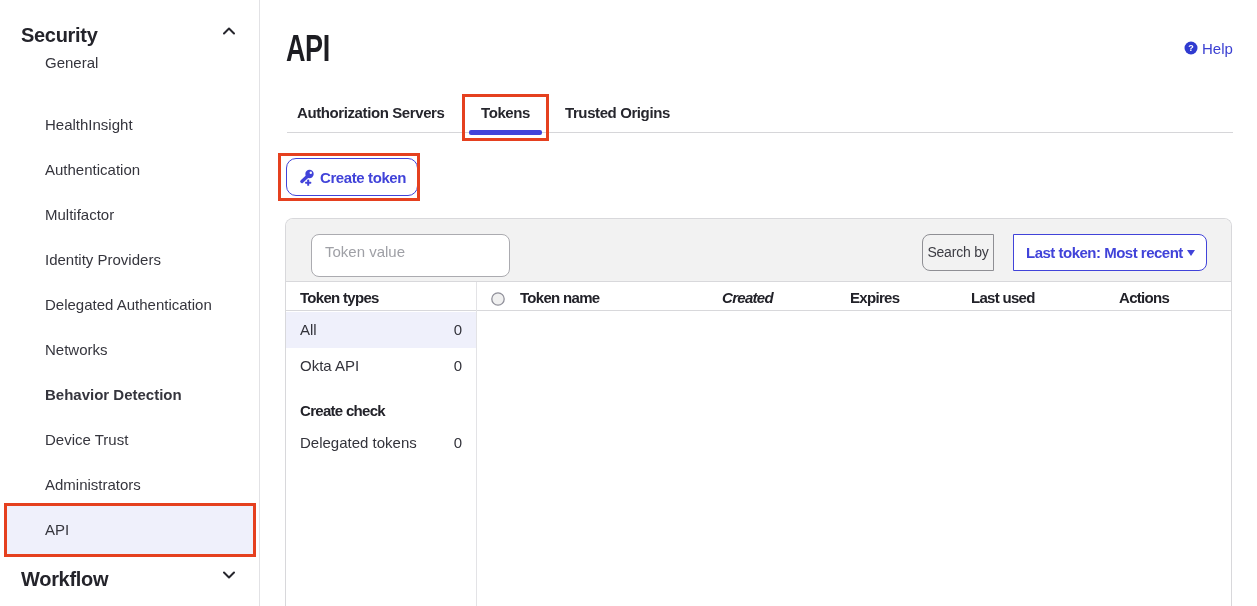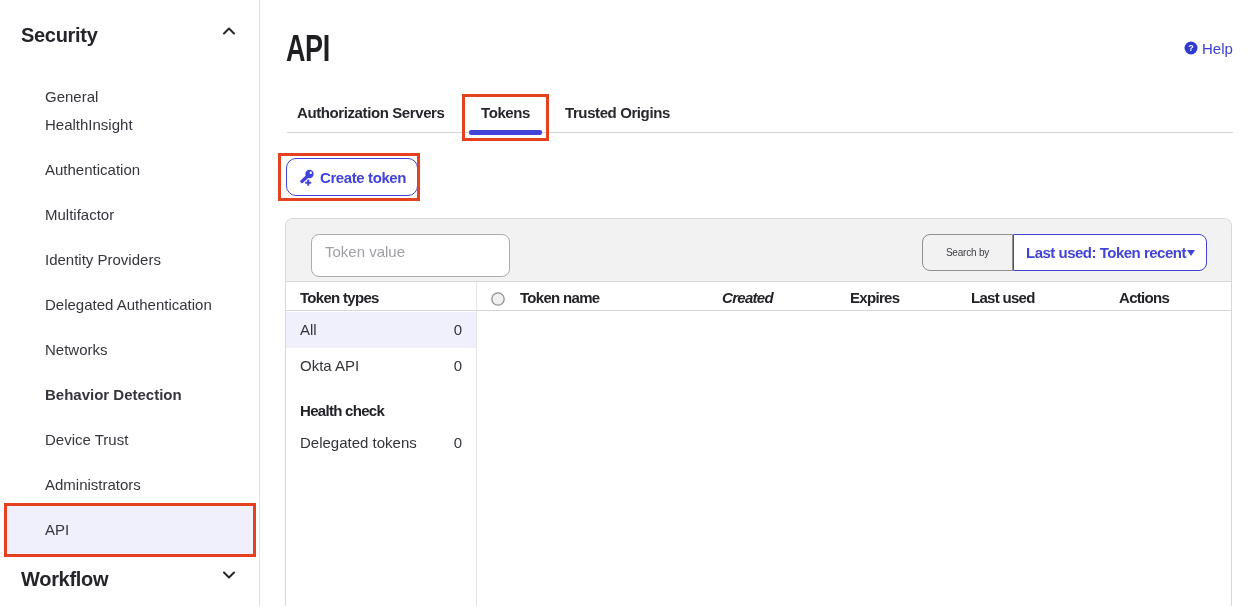--- a/index.html
+++ b/index.html
@@ -25,21 +25,21 @@
   
   #createbtn { position:absolute; left:286px; top:158px; width:132px; height:38px; border:1.5px solid #4143d9; border-radius:10px; background:#fff; }
   #createbtn span { position:absolute; left:33px; top:10px; font-size:15px; font-weight:bold; color:#4143d9; letter-spacing:-0.4px; }
 
   
   #panel { position:absolute; left:285px; top:218px; width:947px; height:388px; border:1px solid #d8d8db; border-bottom:none; border-radius:8px 8px 0 0; background:#fff; }
   #searchbar { position:absolute; left:0; top:0; width:945px; height:63px; background:#f2f2f2; border-bottom:1px solid #d8d8db; border-radius:7px 7px 0 0; }
   #tokinput { position:absolute; left:25px; top:15px; width:199px; height:43px; border:1px solid #ababb0; border-radius:8px; background:#fff; }
   #tokinput span { position:absolute; left:13px; top:8px; font-size:15px; color:#9fa0a6; }
   #findbtn { position:absolute; left:231px; top:15px; width:95px; height:36px; border:1.5px solid #4143d9; border-radius:8px; background:#fff; font-size:15px; font-weight:bold; color:#4143d9; text-align:center; line-height:33px; letter-spacing:-0.6px; }
-  #searchby { position:absolute; left:636px; top:15px; width:91px; height:37px; border:1px solid #8f8f94; border-radius:8px 0 0 8px; font-size:10px; color:#3c3c43; text-align:center; line-height:35px; letter-spacing:-0.2px; }
+  #searchby { position:absolute; left:636px; top:15px; width:72px; height:37px; border:1px solid #8f8f94; border-radius:8px 0 0 8px; font-size:14px; color:#3c3c43; text-align:center; line-height:35px; letter-spacing:-0.2px; }
   #lastused { position:absolute; left:727px; top:15px; width:194px; height:37px; border:1.5px solid #4143d9; border-radius:0 8px 8px 0; background:#fff; font-size:15px; font-weight:bold; color:#4143d9; letter-spacing:-0.5px; }
   #lastused span { position:absolute; left:12px; top:9px; }
   #lastused .tri { position:absolute; right:11px; top:15px; width:0; height:0; border-left:4.3px solid transparent; border-right:4.3px solid transparent; border-top:6px solid #4143d9; }
 
   
   #hdrrow { position:absolute; left:0; top:63px; width:945px; height:29px; background:#fff; border-bottom:1px solid #d8d8db; }
   .th { position:absolute; font-size:15px; font-weight:bold; color:#222229; letter-spacing:-0.7px; top:7px; }
   #coldiv { position:absolute; left:190px; top:63px; width:1px; height:324px; background:#e3e3e6; }
 
   
@@ -50,21 +50,21 @@
 </style>
 </head>
 <body>
 <div id="stage">
 
   <div id="sidebar">
     <div class="navhead" style="top:24px;">Security</div>
     <svg class="chev" style="top:27px;" width="12" height="8" viewBox="0 0 12 8">
         <path d="M1 6.5 L6 1.5 L11 6.5" fill="none" stroke="#26262d" stroke-width="2" stroke-linecap="round" stroke-linejoin="round"></path>
       </svg>
-    <div class="navitem" style="top:88px;">General</div>
+    <div class="navitem" style="top:54px;">General</div>
     <div class="navitem" style="top:116px;">HealthInsight</div>
     <div class="navitem" style="top:161px;">Authentication</div>
     <div class="navitem" style="top:206px;">Multifactor</div>
     <div class="navitem" style="top:251px;">Identity Providers</div>
     <div class="navitem" style="top:296px;">Delegated Authentication</div>
     <div class="navitem" style="top:341px;">Networks</div>
     <div class="navitem" style="top:386px;font-weight:bold;">Behavior Detection</div>
     <div class="navitem" style="top:431px;">Device Trust</div>
     <div class="navitem" style="top:476px;">Administrators</div>
     <div style="position:absolute; left:4px; top:503px; width:252px; height:54px; border:3.5px solid #e5401f; background:#eff0fb;"></div>
@@ -105,21 +105,21 @@
   </div>
   <div class="redbox" style="left:277.5px; top:153px; width:142.5px; height:47.5px;"></div>
 
   <div id="panel">
     <div id="searchbar">
       <div id="tokinput">
           <span>Token value</span>
         </div>
       <div id="searchby">Search by</div>
       <div id="lastused">
-          <span>Last used: Token recent</span>
+          <span>Last token: Most recent</span>
           <div class="tri"></div>
         </div>
     </div>
     <div id="hdrrow">
       <div class="th" style="left:14px;">Token types</div>
       <svg style="position:absolute; left:205px; top:10px;" width="14" height="14" viewBox="0 0 14 14">
           <circle cx="7" cy="7" r="6.2" fill="#f0f0f0" stroke="#90909a" stroke-width="1.3"></circle>
         </svg>
       <div class="th" style="left:234px;">Token name</div>
       <div class="th" style="left:436px;font-style:italic;">Created</div>
@@ -129,20 +129,20 @@
     </div>
     <div id="coldiv"></div>
     <div class="lrow" style="top:93px; background:#eff0fb;">
         <span class="nm">All</span>
         <span class="ct">0</span>
       </div>
     <div class="lrow" style="top:129px;">
         <span class="nm">Okta API</span>
         <span class="ct">0</span>
       </div>
-    <div class="th" style="left:14px; top:183px; position:absolute;">Health check</div>
+    <div class="th" style="left:14px; top:183px; position:absolute;">Create check</div>
     <div class="lrow" style="top:206px;">
         <span class="nm">Delegated tokens</span>
         <span class="ct">0</span>
       </div>
   </div>
 
 </div>
 
 </body></html>

